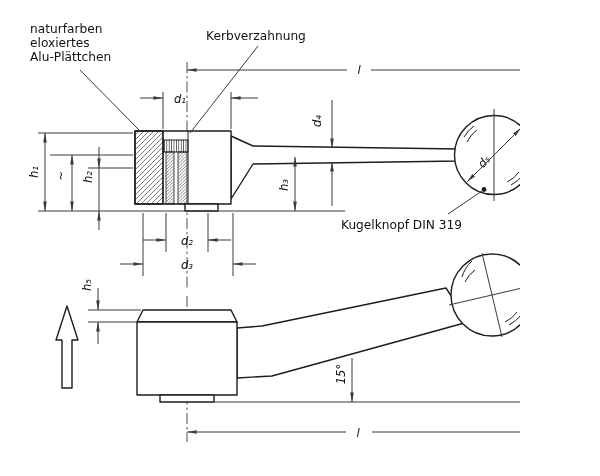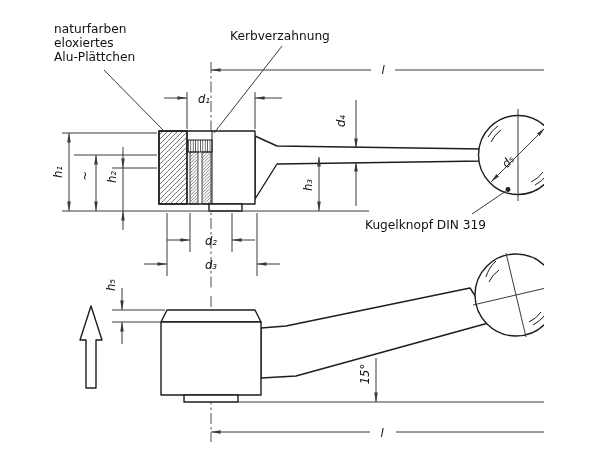--- a/index.html
+++ b/index.html
@@ -1,19 +1,19 @@
 <!DOCTYPE html>
 <html style="--outline: #1d1d1d; --dimension: #3a3a3a; --text: #111111; --fill: #ffffff; --bg: #ffffff;"><head>
 <meta charset="utf-8">
 <style>
   :root{
     --outline:#1d1d1d; --dimension:#3a3a3a; --text:#111111; --fill:#ffffff; --bg:#ffffff;
   }
   html,body{margin:0;padding:0;background:var(--bg);}
-  .stage{width:520px;height:476px;position:relative;background:var(--bg);overflow:hidden;margin-left:24px;}
+  .stage{width:520px;height:476px;position:relative;background:var(--bg);overflow:hidden;}
   svg{display:block;}
   .o   {stroke:var(--outline);stroke-width:1.4;fill:var(--fill);stroke-linejoin:round;}
   .oth {stroke:var(--outline);stroke-width:1;fill:none;}
   .d   {stroke:var(--dimension);stroke-width:1;fill:none;}
   .cl  {stroke:var(--dimension);stroke-width:0.9;fill:none;stroke-dasharray:11 3 2.5 3;}
   text {fill:var(--text);font-family:"DejaVu Sans","Liberation Sans",sans-serif;font-size:12.2px;}
   text.dimt{font-style:italic;font-size:11.6px;text-anchor:middle;}
   .dot {fill:var(--outline);stroke:none;}
 </style>
 </head>

